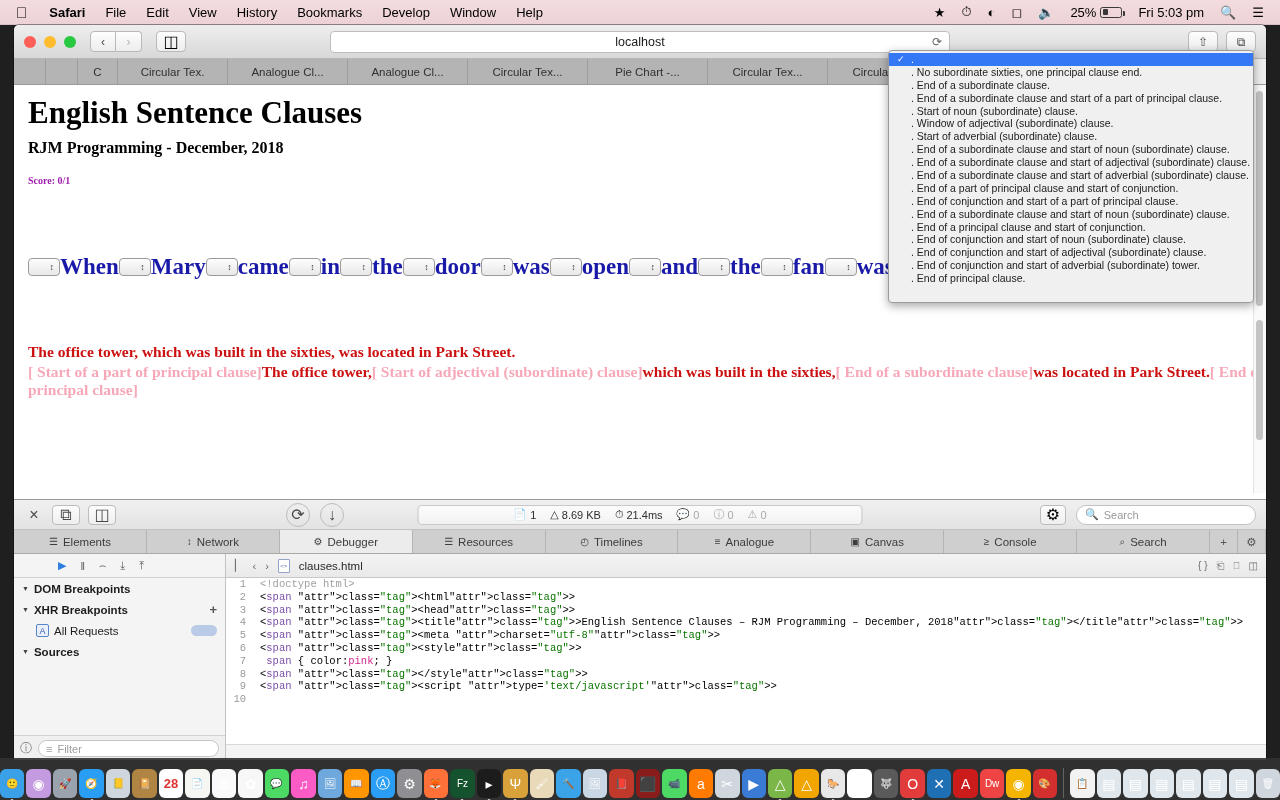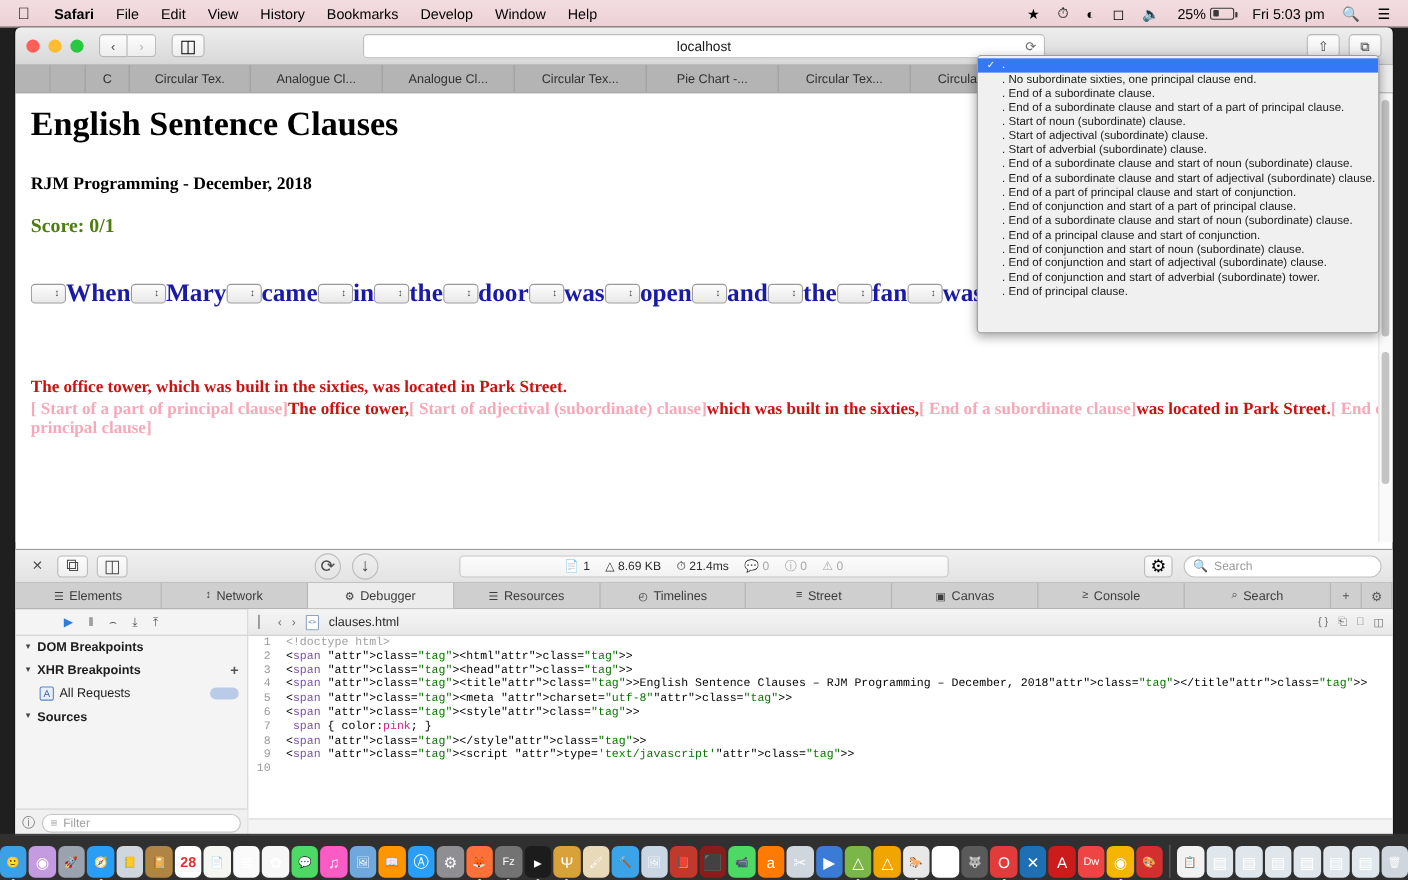--- a/index.html
+++ b/index.html
@@ -82,23 +82,23 @@
   .tab {
     flex: 0 0 auto; display: flex; align-items: center; justify-content: center;
     border-right: 1px solid #9d9d9d; padding: 0 6px; overflow: hidden; white-space: nowrap;
     background: #b4b4b4;
   }
   .tab.active { background: #eeeeee; }
 
   
   .page { position: relative; height: 408px; background: #fff; overflow: hidden; }
   .content { padding: 10px 14px; }
-  h1.ttl { font-family: "Liberation Serif", serif; font-size: 31px; font-weight: bold; color: #000; margin-bottom: 28px; }
+  h1.ttl { font-family: "Liberation Serif", serif; font-size: 31px; font-weight: bold; color: #000; margin-bottom: 8px; }
   .sub { font-family: "Liberation Serif", serif; font-size: 16px; font-weight: bold; color: #000; margin-bottom: 18px; }
-  .score { font-family: "Liberation Serif", serif; font-size: 18px; font-weight: bold; color: #4d7c0f; }
+  .score { font-family: "Liberation Serif", serif; font-size: 10px; font-weight: bold; color: #a21caf; }
 
   .sentence {
     position: absolute; left: 14px; top: 165px; width: 1220px; height: 34px;
     display: flex; align-items: center; white-space: nowrap; overflow: hidden;
   }
   .word {
     font-family: "Liberation Serif", serif; font-size: 23px; font-weight: bold; color: #1a1aa8;
   }
   .sel {
     width: 32px; height: 18px; border: 1px solid #9a9a9a; border-radius: 4px;
@@ -382,21 +382,21 @@
         <div class="itab">
           <span style="font-size: 10px;">☰</span>
           <span>Resources</span>
         </div>
         <div class="itab">
           <span style="font-size: 10px;">◴</span>
           <span>Timelines</span>
         </div>
         <div class="itab">
           <span style="font-size: 10px;">≡</span>
-          <span>Street</span>
+          <span>Analogue</span>
         </div>
         <div class="itab">
           <span style="font-size: 10px;">▣</span>
           <span>Canvas</span>
         </div>
         <div class="itab">
           <span style="font-size: 10px;">≥</span>
           <span>Console</span>
         </div>
         <div class="itab">
@@ -506,24 +506,25 @@
     </div>
 
   </div>
 
   <div class="popup" id="popup">
       <div class="opt selected"><span class="check">✓</span><span>.</span></div>
       <div class="opt"><span>. No subordinate sixties, one principal clause end.</span></div>
       <div class="opt"><span>. End of a subordinate clause.</span></div>
       <div class="opt"><span>. End of a subordinate clause and start of a part of principal clause.</span></div>
       <div class="opt"><span>. Start of noun (subordinate) clause.</span></div>
-      <div class="opt"><span>. Start of adjectival (subordinate) clause.</span></div>
+      <div class="opt"><span>. Window of adjectival (subordinate) clause.</span></div>
       <div class="opt"><span>. Start of adverbial (subordinate) clause.</span></div>
       <div class="opt"><span>. End of a subordinate clause and start of noun (subordinate) clause.</span></div>
       <div class="opt"><span>. End of a subordinate clause and start of adjectival (subordinate) clause.</span></div>
+      <div class="opt"><span>. End of a subordinate clause and start of adverbial (subordinate) clause.</span></div>
       <div class="opt"><span>. End of a part of principal clause and start of conjunction.</span></div>
       <div class="opt"><span>. End of conjunction and start of a part of principal clause.</span></div>
       <div class="opt"><span>. End of a subordinate clause and start of noun (subordinate) clause.</span></div>
       <div class="opt"><span>. End of a principal clause and start of conjunction.</span></div>
       <div class="opt"><span>. End of conjunction and start of noun (subordinate) clause.</span></div>
       <div class="opt"><span>. End of conjunction and start of adjectival (subordinate) clause.</span></div>
       <div class="opt"><span>. End of conjunction and start of adverbial (subordinate) tower.</span></div>
       <div class="opt"><span>. End of principal clause.</span></div>
     </div>
 </div>
@@ -576,21 +577,21 @@
     <div class="dicon" style="background: rgb(42, 157, 244);">
       <span style="font-size: 14px;">Ⓐ</span>
     </div>
     <div class="dicon" style="background: rgb(142, 142, 147);">
       <span style="font-size: 14px;">⚙</span>
     </div>
     <div class="dicon" style="background: rgb(255, 113, 57);">
       <span style="font-size: 10px;">🦊</span>
       <span class="run"></span>
     </div>
-    <div class="dicon" style="background: #737373;">
+    <div class="dicon" style="background: #14532d;">
       <span style="font-size: 10px;">Fz</span>
       <span class="run"></span>
     </div>
     <div class="dicon" style="background: rgb(28, 28, 28);">
       <span style="font-size: 14px;">▸</span>
       <span class="run"></span>
     </div>
     <div class="dicon" style="background: rgb(216, 161, 58);">
       <span style="font-size: 14px;">Ψ</span>
       <span class="run"></span>

